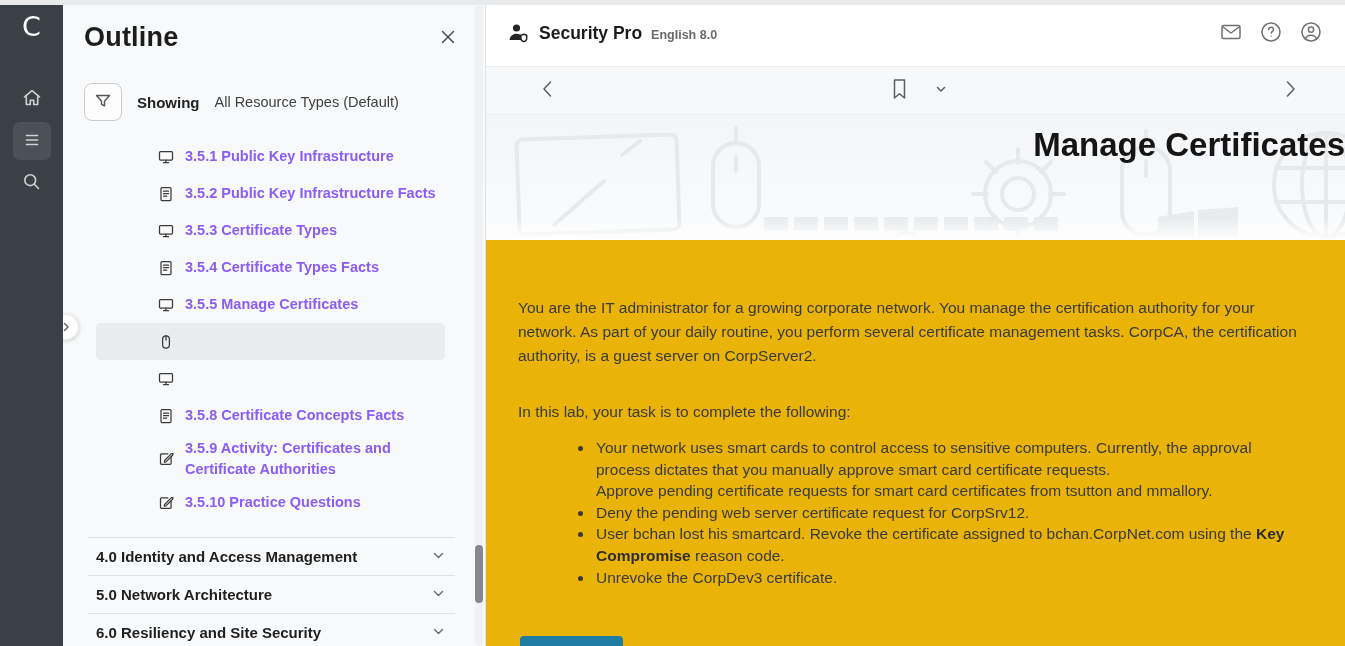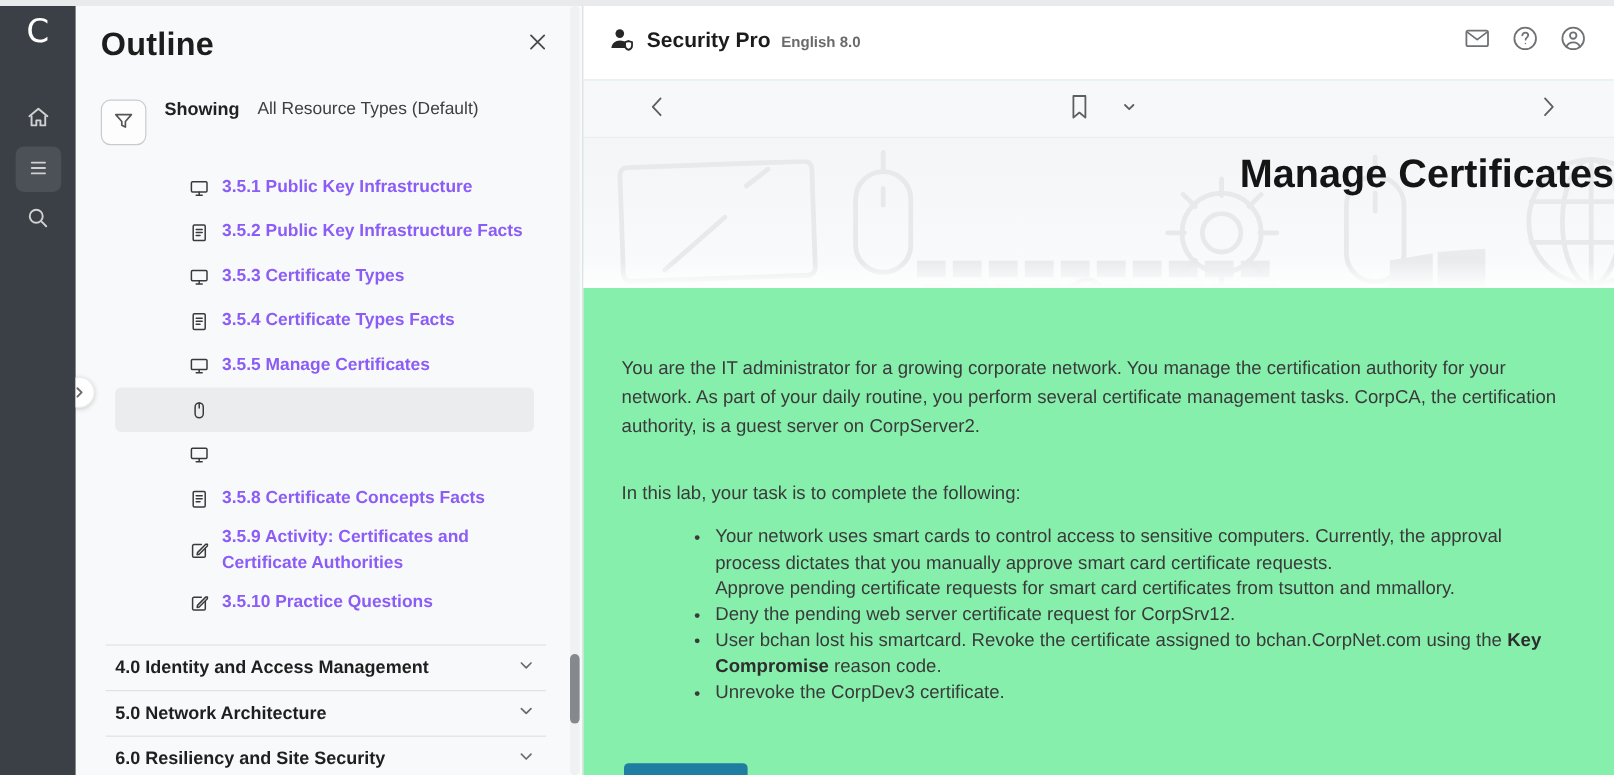--- a/index.html
+++ b/index.html
@@ -12,46 +12,46 @@
   .rail { width:63px; height:100%; background:#3b4046; flex:0 0 63px; display:flex; flex-direction:column; align-items:center; padding-top:13px; z-index:10; }
   .logo { color:#fff; font-size:27px; font-weight:400; line-height:1; margin-bottom:40px; cursor:pointer; font-family:"DejaVu Sans", sans-serif; }
   .rail-btn { width:38px; height:38px; border:none; background:transparent; border-radius:7px; display:flex; align-items:center; justify-content:center; margin-bottom:4px; cursor:pointer; }
   .rail-btn.selected { background:#4c5157; }
   .rail-btn svg { stroke:#cfd1d3; fill:none; stroke-width:1.6; stroke-linecap:round; stroke-linejoin:round; }
 
   
   .outline { width:423px; flex:0 0 423px; height:100%; background:#f8f9fa; border-right:1px solid #e0e2e4; position:relative; padding-top:22px; overflow:hidden; }
   .collapse-btn { position:absolute; left:-10px; top:314px; width:26px; height:26px; border-radius:50%; background:#fff; border:1px solid #ececec; box-shadow:0 1px 4px rgba(0,0,0,.18); display:flex; align-items:center; justify-content:center; cursor:pointer; z-index:20; }
   .collapse-btn svg { stroke:#6a6a6a; fill:none; stroke-width:1.6; stroke-linecap:round; stroke-linejoin:round; }
-  .outline-header { display:flex; align-items:flex-start; justify-content:space-between; padding:0 24px 0 21px; }
+  .outline-header { display:flex; align-items:flex-end; justify-content:space-between; padding:0 24px 0 21px; }
   .outline-title { font-size:27px; font-weight:700; color:#1d1d1d; letter-spacing:.2px; }
   .close-btn { background:transparent; border:none; cursor:pointer; padding:4px; }
   .close-btn svg { stroke:#4a4a4a; stroke-width:1.5; stroke-linecap:round; }
-  .filter-row { display:flex; align-items:flex-start; margin:30px 0 0 21px; }
+  .filter-row { display:flex; align-items:center; margin:30px 0 0 21px; }
   .filter-btn { width:38px; height:38px; background:#fdfdfd; border:1px solid #c9cbcd; border-radius:8px; display:flex; align-items:center; justify-content:center; cursor:pointer; }
   .filter-btn svg { stroke:#555; fill:none; stroke-width:1.4; stroke-linejoin:round; }
   .showing-label { font-size:15px; font-weight:700; color:#222; margin-left:15px; }
   .filter-value { font-size:14.5px; color:#3f3f3f; margin-left:15px; cursor:pointer; }
 
   .item-list { margin:17px 0 0 33px; width:349px; }
   .o-item { display:flex; align-items:center; min-height:37px; padding:4px 8px 4px 62px; border-radius:5px; cursor:pointer; }
   .o-item.selected { background:#ebecee; }
   .o-item svg { flex:0 0 16px; stroke:#3a3a3a; fill:none; stroke-width:1.25; stroke-linecap:round; stroke-linejoin:round; margin-right:11px; }
   .o-item .lbl { font-size:14.5px; font-weight:600; color:#8b5cf6; line-height:1.45; }
 
   .sections { margin:16px 30px 0 25px; border-top:1px solid #dfe1e3; }
   .sec-row { display:flex; align-items:center; justify-content:space-between; height:38px; padding:0 10px 0 8px; border-bottom:1px solid #dfe1e3; cursor:pointer; }
   .sec-row .lbl { font-size:15px; font-weight:700; color:#1f1f1f; }
   .sec-row svg { stroke:#6a6a6a; fill:none; stroke-width:1.4; stroke-linecap:round; stroke-linejoin:round; }
 
   .o-scrollbar { position:absolute; right:2px; top:5px; bottom:0; width:8px; background:#f0f1f2; border-radius:4px; }
   .o-thumb { position:absolute; top:540px; width:8px; height:58px; background:#85898d; border-radius:4px; cursor:grab; }
 
   
-  .main { flex:1 1 auto; height:100%; display:flex; flex-direction:column; background:#86efac; min-width:0; }
+  .main { flex:1 1 auto; height:100%; display:flex; flex-direction:column; background:#eab308; min-width:0; }
   .topbar { height:67px; flex:0 0 67px; display:flex; align-items:center; padding:0 14px 0 20px; background:#fff; border-bottom:1px solid #ececec; }
   .product { display:flex; align-items:center; }
   .product-icon svg { display:block; }
   .product-title { font-size:17.5px; font-weight:700; color:#1c1c1c; margin-left:9px; }
   .product-edition { font-size:12.5px; font-weight:600; color:#6a6a6a; margin-left:9px; margin-top:3px; }
   .topbar-actions { margin-left:auto; display:flex; align-items:center; }
   .tb-btn { background:transparent; border:none; width:40px; height:40px; display:flex; align-items:center; justify-content:center; cursor:pointer; }
   .tb-btn svg { stroke:#6f7174; fill:none; stroke-width:1.5; stroke-linecap:round; stroke-linejoin:round; }
 
   .navbar { height:48px; flex:0 0 48px; background:#f7f8f9; border-bottom:1px solid #ededee; display:flex; align-items:center; padding:0 41px 0 48px; }

